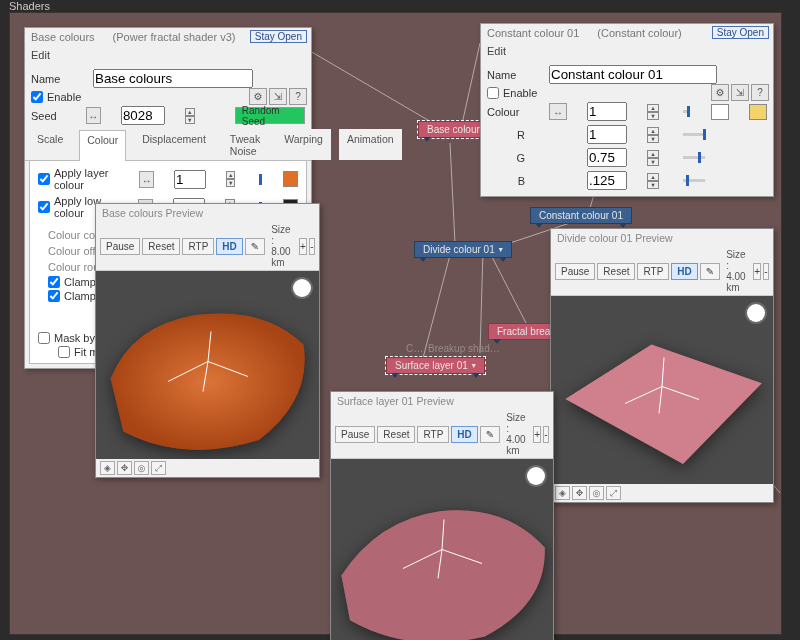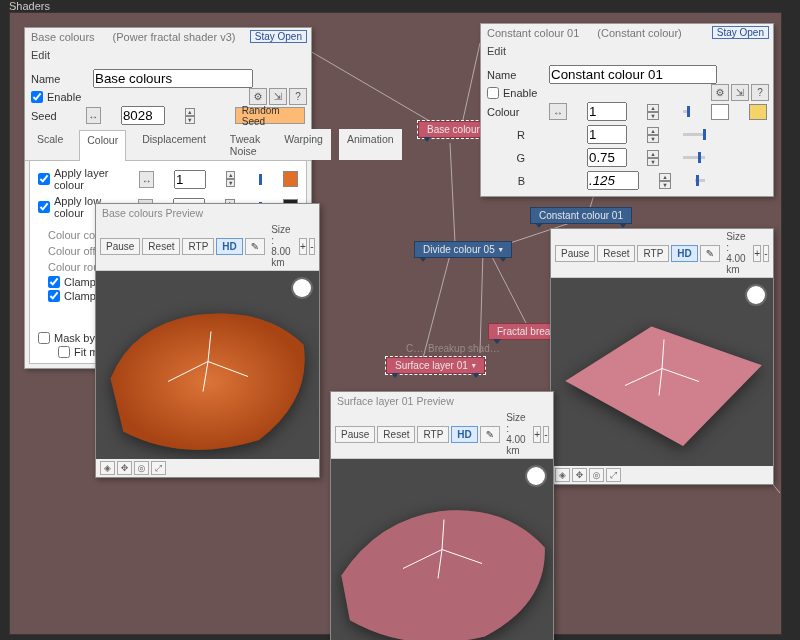--- a/index.html
+++ b/index.html
@@ -10,21 +10,21 @@
 
 .dlg{position:absolute;background:#f0f0f0;border:1px solid #9a9a9a;box-shadow:2px 2px 5px rgba(0,0,0,.3);z-index:20}
 .dlg-title{font-size:11px;color:#777;padding:3px 6px 6px 6px}
 .dlg-title .sec{margin-left:18px}
 .dlg-menu{font-size:11px;padding:0 6px 4px 6px;color:#444}
 .stay-open{position:absolute;top:2px;right:4px;font-size:10px;border:1px solid #4a6fb3;background:#eaf1fb;padding:0 4px;color:#2a4a8a}
 .row{display:flex;align-items:center;gap:20px;padding:2px 6px}
 .lbl{width:42px;font-size:11px;color:#333}
 .spin{display:inline-flex;flex-direction:column;width:12px}
 .spin b{height:8px;border:1px solid #888;background:#eee;font-size:6px;line-height:6px;text-align:center;color:#555}
-.btn{border:1px solid #999;background:#fdba74;font-size:10px;height:17px;padding:0 6px;display:inline-flex;align-items:center;color:#333}
+.btn{border:1px solid #999;background:#22c55e;font-size:10px;height:17px;padding:0 6px;display:inline-flex;align-items:center;color:#333}
 .iconbtn{width:18px;height:17px;border:1px solid #999;background:#e8e8e8;display:inline-flex;align-items:center;justify-content:center;font-size:10px;color:#555}
 .swatch{width:18px;height:16px;border:1px solid #888}
 .slider{flex:1;height:3px;background:#ccc;position:relative;margin:0 4px}
 .slider .th{position:absolute;top:-4px;width:3px;height:11px;background:#2a5fb5}
 .chk{display:flex;align-items:center;gap:4px;padding:1px 6px;font-size:11px}
 .chk input{width:12px;height:12px}
 .tabs{display:flex;gap:8px;border-bottom:1px solid #bbb;padding:0 4px;margin-top:2px}
 .tab{font-size:10.5px;padding:3px 7px;border:1px solid transparent;border-bottom:none;color:#555;background:#f0f0f0}
 .tab.sel{background:#fff;border-color:#bbb;position:relative;top:1px}
 .tab-body{background:#fff;border:1px solid #bbb;border-top:none;margin:0 4px 4px 4px;padding:4px 2px}
@@ -80,21 +80,21 @@
       <span style="font-size:8px">▾</span>
       <b class="arr l"></b>
       <b class="arr r"></b>
     </div>
   <div class="node" style="left:520px;top:194px">
       <span>Constant colour 01</span>
       <b class="arr l"></b>
       <b class="arr r"></b>
     </div>
   <div class="node" style="left:404px;top:228px">
-      <span>Divide colour 05</span>
+      <span>Divide colour 01</span>
       <span style="font-size:8px">▾</span>
       <b class="arr l"></b>
       <b class="arr r"></b>
     </div>
   <div class="node red" style="left:478px;top:310px">
       <span>Fractal breakup 01</span>
       <b class="arr l"></b>
       <b class="arr r"></b>
     </div>
   <div class="node red sel" style="left:376px;top:344px">
@@ -258,21 +258,21 @@
           <b>▾</b>
         </div>
       <div class="slider">
           <div class="th" style="left:70%"></div>
         </div>
         <span style="width:38px"></span>
     </div>
     <div class="row" style="padding-bottom:6px">
         <span class="lbl" style="text-align:right;padding-right:4px">B</span>
         <span style="width:18px"></span>
-      <input class="fld" style="width: 52px; font-style: italic;" value=".125">
+      <input class="fld" style="width: 40px;" value=".125">
         <div class="spin">
           <b>▴</b>
           <b>▾</b>
         </div>
       <div class="slider">
           <div class="th" style="left:12%"></div>
         </div>
         <span style="width:38px"></span>
     </div>
   </div>
@@ -310,20 +310,21 @@
     </div>
     <div class="prev-foot">
         <div class="f">◈</div>
         <div class="f">✥</div>
         <div class="f">◎</div>
         <div class="f">⤢</div>
       </div>
   </div>
 
   <div class="prev" style="left:540px;top:215px;width:224px">
+    <div class="prev-title">Divide colour 01 Preview</div>
     <div class="prev-bar">
       <div class="b">Pause</div>
       <div class="b">Reset</div>
       <div class="b">RTP</div>
       <div class="b hd">HD</div>
       <div class="b">✎</div>
       <span class="sz">Size : 4.00 km</span>
       <div class="b" style="width:14px;padding:0;justify-content:center">+</div>
       <div class="b" style="width:14px;padding:0;justify-content:center">-</div>
     </div>

